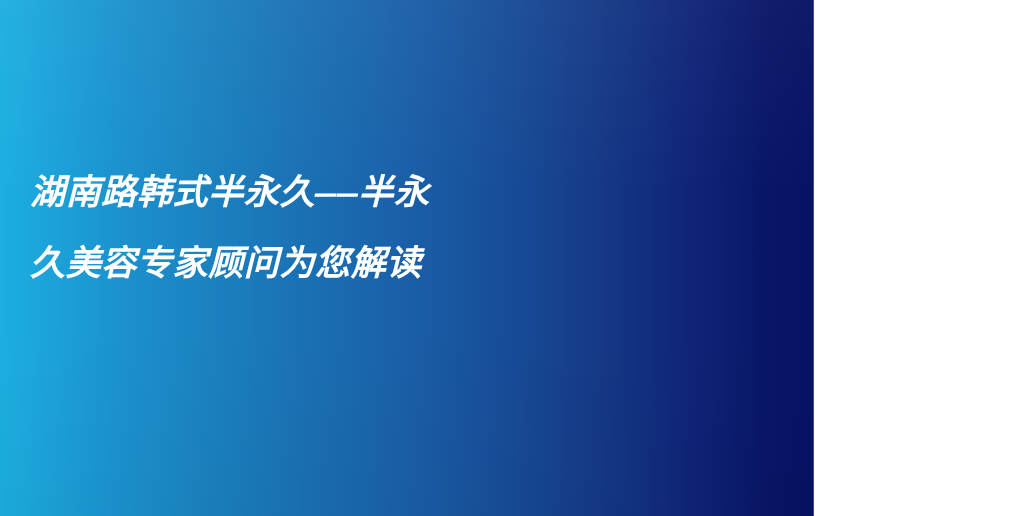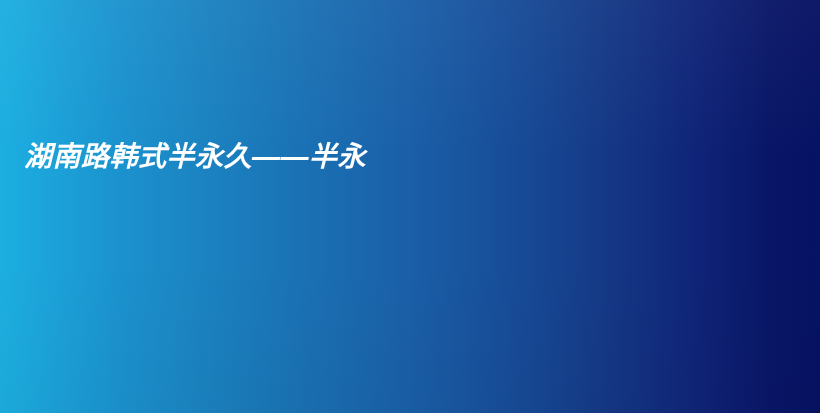--- a/index.html
+++ b/index.html
@@ -4,24 +4,24 @@
 <title>Banner</title>
 <style>
   html, body {
     margin: 0;
     padding: 0;
     background: #ffffff;
   }
 
   #banner {
     position: relative;
-    width: 820px;
+    width: 651px;
     height: 413px;
     overflow: hidden;
-    font-family: Liberation Sans, sans-serif;
+    font-family: Liberation Mono, monospace;
     
     background-image: linear-gradient(
         to right,
         #1cafe0 0%,
         #1ca7dc 4%,
         #1b93cf 14%,
         #1b84c2 24%,
         #1a71b4 37%,
         #1a5fa8 50%,
         #174b97 63%,
@@ -69,16 +69,17 @@
 </style>
 </head>
 <body>
 
 <div id="banner">
 
   <div id="headline-block">
 
     <span class="headline-line">湖南路韩式半永久——半永</span>
 
+    <span class="headline-line">久美容专家顾问为您解读</span>
 
   </div>
 
 </div>
 
 </body></html>

